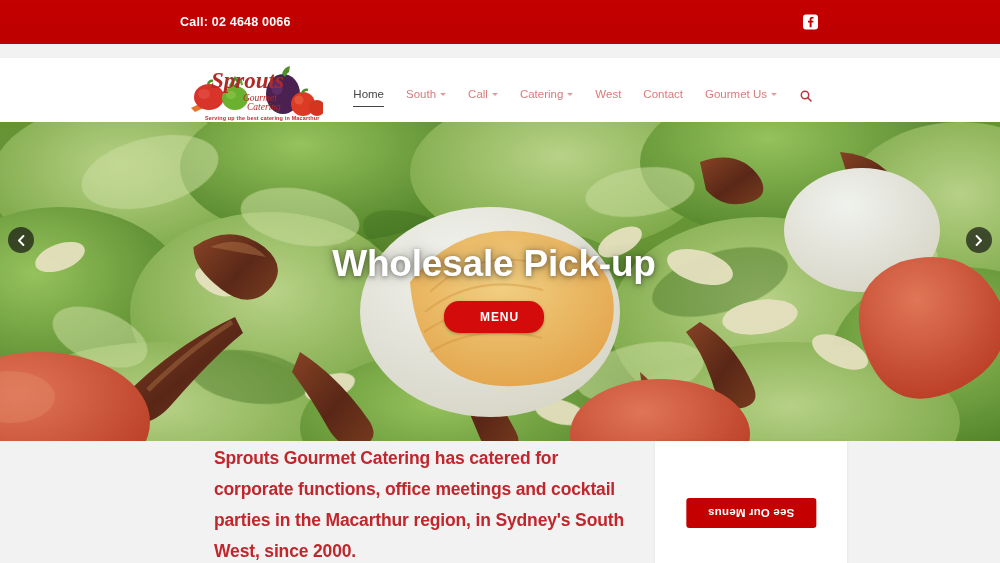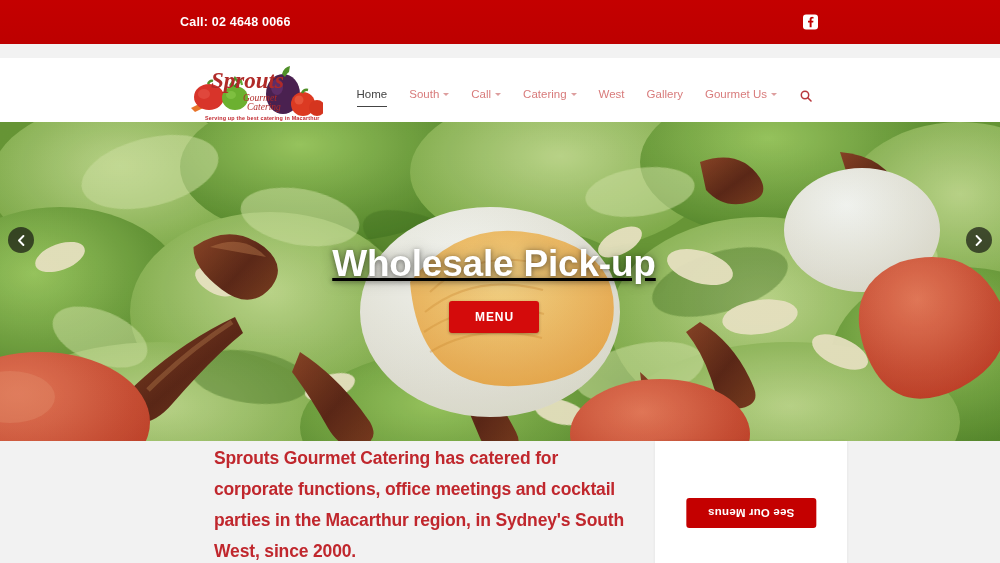--- a/index.html
+++ b/index.html
@@ -100,40 +100,39 @@
     background: #6f9b3f;
   }
   .hero-img { position: absolute; inset: 0; }
   .hero-img svg { display: block; width: 1000px; height: 319px; }
 
   .hero-caption {
     position: absolute;
     left: 0; right: 12px; top: 122px;
     text-align: center;
     z-index: 5;
-    text-decoration: underline;
   }
   .hero-title {
     color: #ffffff;
     font-size: 37px;
     font-weight: bold;
     letter-spacing: -.2px;
     text-shadow: 0 1px 5px rgba(0,0,0,.45), 0 0 14px rgba(0,0,0,.3);
     line-height: 1.1;
   }
   .hero-btn {
     display: inline-block;
     margin-top: 16px;
     background: #d40b0b;
     color: #ffffff;
     font-size: 12px;
     font-weight: bold;
     letter-spacing: .9px;
-    padding: 9px 25px 9px 26px;
-    border-radius: 3px;
+    padding: 9px 25px 9px 36px;
+    border-radius: 15px;
     border: none;
     cursor: pointer;
     box-shadow: 0 1px 3px rgba(0,0,0,.3);
     font-family: "Liberation Sans", sans-serif;
   }
 
   .slider-arrow {
     position: absolute;
     top: 105px;
     width: 26px; height: 26px;
@@ -252,21 +251,21 @@
       <i class="caret"></i>
     </div>
     <div class="nav-item">
       <span>Catering</span>
       <i class="caret"></i>
     </div>
     <div class="nav-item">
       <span>West</span>
     </div>
     <div class="nav-item">
-      <span>Gallery</span>
+      <span>Contact</span>
     </div>
     <div class="nav-item">
       <span>Gourmet Us</span>
       <i class="caret"></i>
     </div>
     <div class="nav-search">
       <svg width="12" height="12" viewBox="0 0 12 12" aria-hidden="true">
         <circle cx="5" cy="5" r="3.7" fill="none" stroke="#b8373c" stroke-width="1.5"></circle>
         <line x1="7.8" y1="7.8" x2="11" y2="11" stroke="#b8373c" stroke-width="1.6" stroke-linecap="round"></line>
       </svg>

